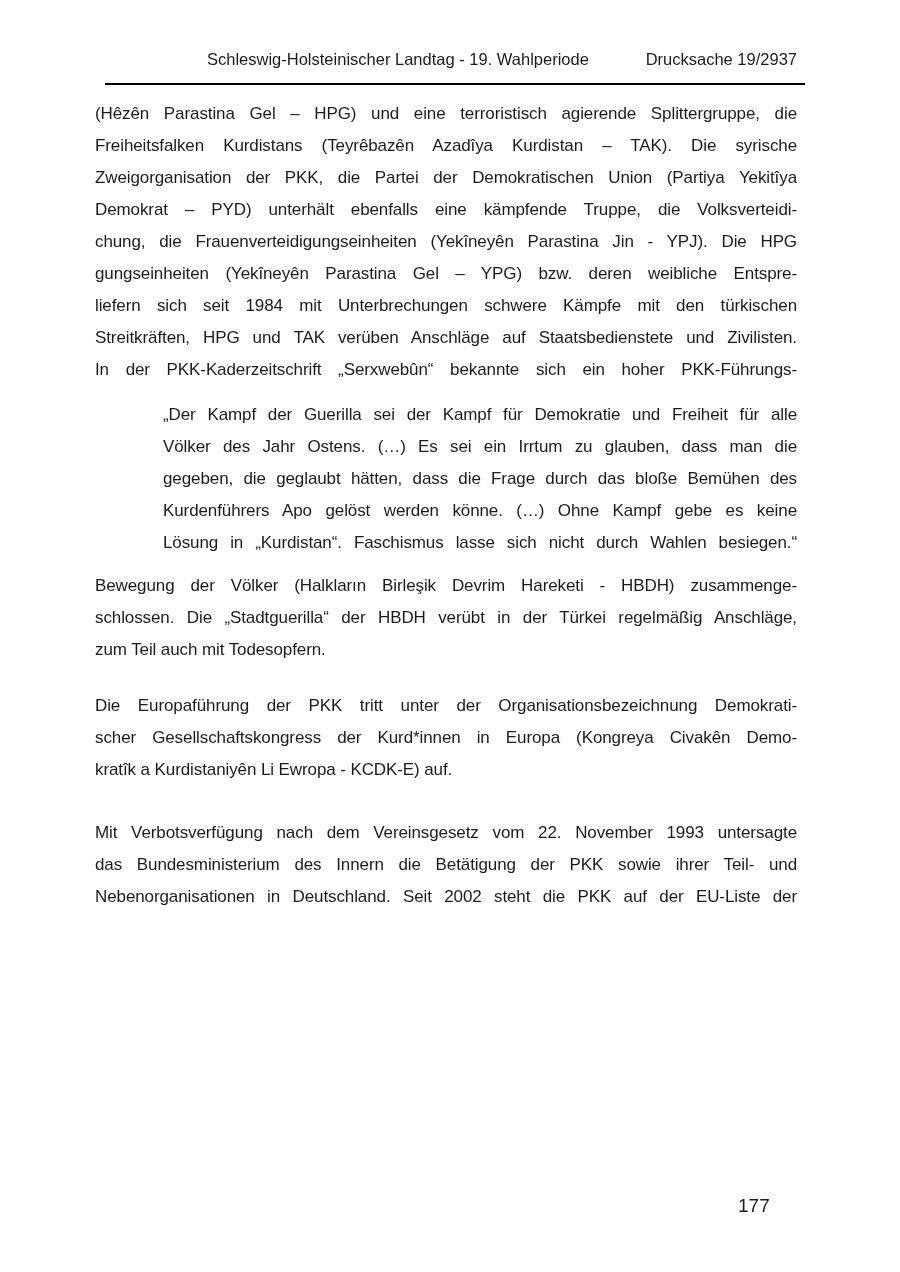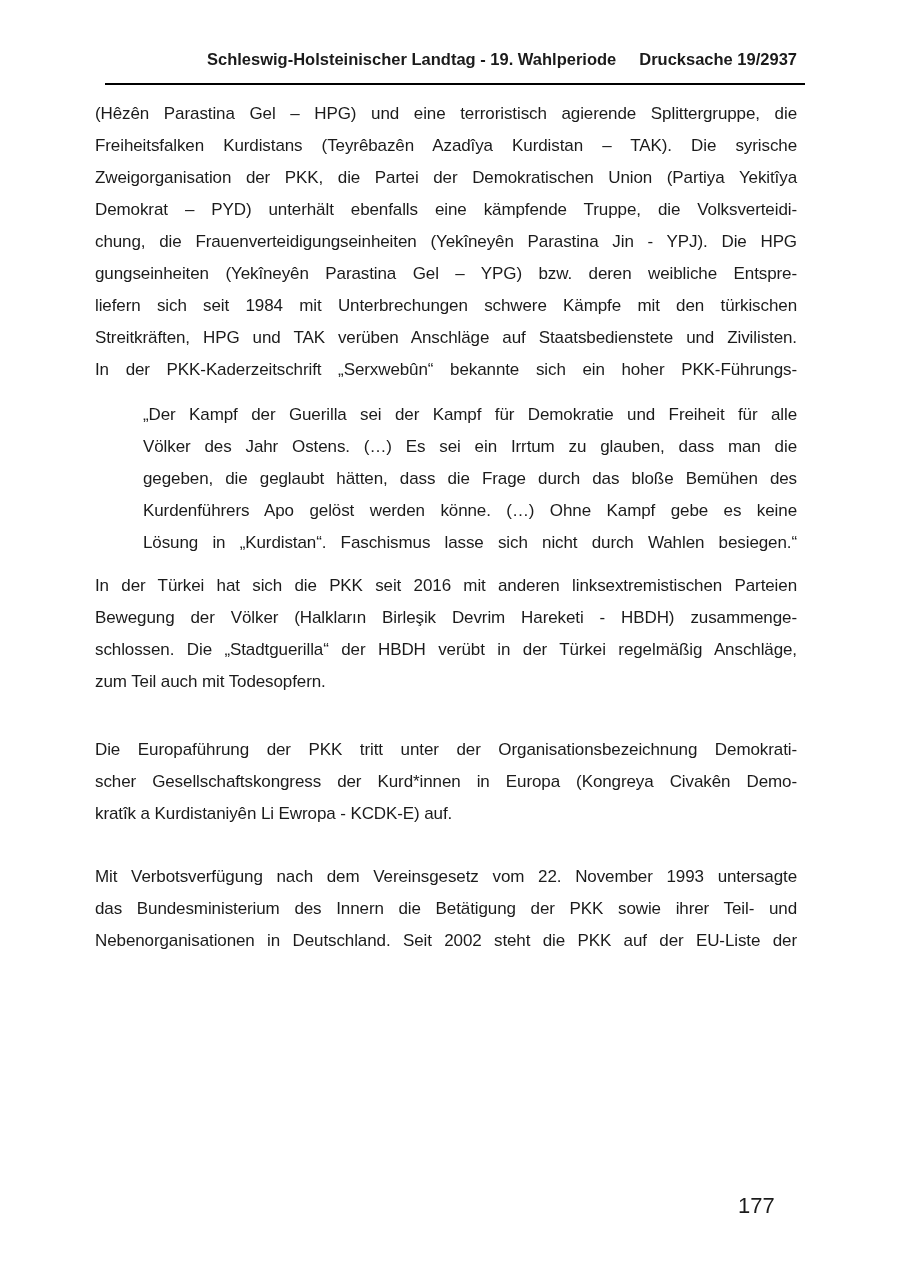--- a/index.html
+++ b/index.html
@@ -16,21 +16,20 @@
   
   .doc-header {
     position: absolute;
     left: 95px;
     top: 48px;
     width: 702px;
     font-size: 16.5px;
     line-height: 22px;
     display: flex;
     align-items: flex-start;
-    font-weight: bold;
   }
   .doc-header .h-left  { margin-left: 112px; white-space: nowrap; }
   .doc-header .h-right { margin-left: auto;  white-space: nowrap; }
   .doc-rule {
     position: absolute;
     left: 105px;
     top: 83px;
     width: 700px;
     border-top: 2px solid #000;
   }
@@ -38,39 +37,39 @@
   .doc-body {
     position: absolute;
     left: 95px;
     top: 98px;
     width: 702px;
     font-size: 17px;
     line-height: 32px;
     letter-spacing: -0.1px;
   }
   .para { margin: 0; }
-  .doc-body > .para:nth-child(2) { margin-top: 13px; margin-left: 48px; } 
+  .doc-body > .para:nth-child(2) { margin-top: 13px; margin-left: 68px; } 
   .doc-body > .para:nth-child(3) { margin-top: 11px; }
-  .doc-body > .para:nth-child(4) { margin-top: 36px; }
+  .doc-body > .para:nth-child(4) { margin-top: 24px; }
   .doc-body > .para:nth-child(5) { margin-top: 31px; }
   .line {
     text-align: justify;
     text-align-last: justify;
     white-space: normal;
   }
   .line.last {
     text-align: left;
     text-align-last: left;
   }
   
   .page-number {
     position: absolute;
     left: 738px;
     top: 1194px;
-    font-size: 22px;
+    font-size: 19px;
     line-height: 24px;
   }
 </style>
 </head>
 <body>
 
 <div class="page">
 
   <div class="doc-header">
     <span class="h-left">Schleswig-Holsteinischer Landtag - 19. Wahlperiode</span>
@@ -92,21 +91,20 @@
         <div class="line">In der PKK-Kaderzeitschrift „Serxwebûn“ bekannte sich ein hoher PKK-Führungs-</div>
       </div>
       <div class="para">
         <div class="line">„Der Kampf der Guerilla sei der Kampf für Demokratie und Freiheit für alle</div>
         <div class="line">Völker des Jahr Ostens. (…) Es sei ein Irrtum zu glauben, dass man die</div>
         <div class="line">gegeben, die geglaubt hätten, dass die Frage durch das bloße Bemühen des</div>
         <div class="line">Kurdenführers Apo gelöst werden könne. (…) Ohne Kampf gebe es keine</div>
         <div class="line">Lösung in „Kurdistan“. Faschismus lasse sich nicht durch Wahlen besiegen.“</div>
       </div>
       <div class="para">
-        <div class="line">In der Türkei hat sich die PKK seit 2016 mit anderen linksextremistischen Parteien</div>
         <div class="line">Bewegung der Völker (Halkların Birleşik Devrim Hareketi - HBDH) zusammenge-</div>
         <div class="line">schlossen. Die „Stadtguerilla“ der HBDH verübt in der Türkei regelmäßig Anschläge,</div>
         <div class="line last">zum Teil auch mit Todesopfern.</div>
       </div>
       <div class="para">
         <div class="line">Die Europaführung der PKK tritt unter der Organisationsbezeichnung Demokrati-</div>
         <div class="line">scher Gesellschaftskongress der Kurd*innen in Europa (Kongreya Civakên Demo-</div>
         <div class="line last">kratîk a Kurdistaniyên Li Ewropa - KCDK-E) auf.</div>
       </div>
       <div class="para">

